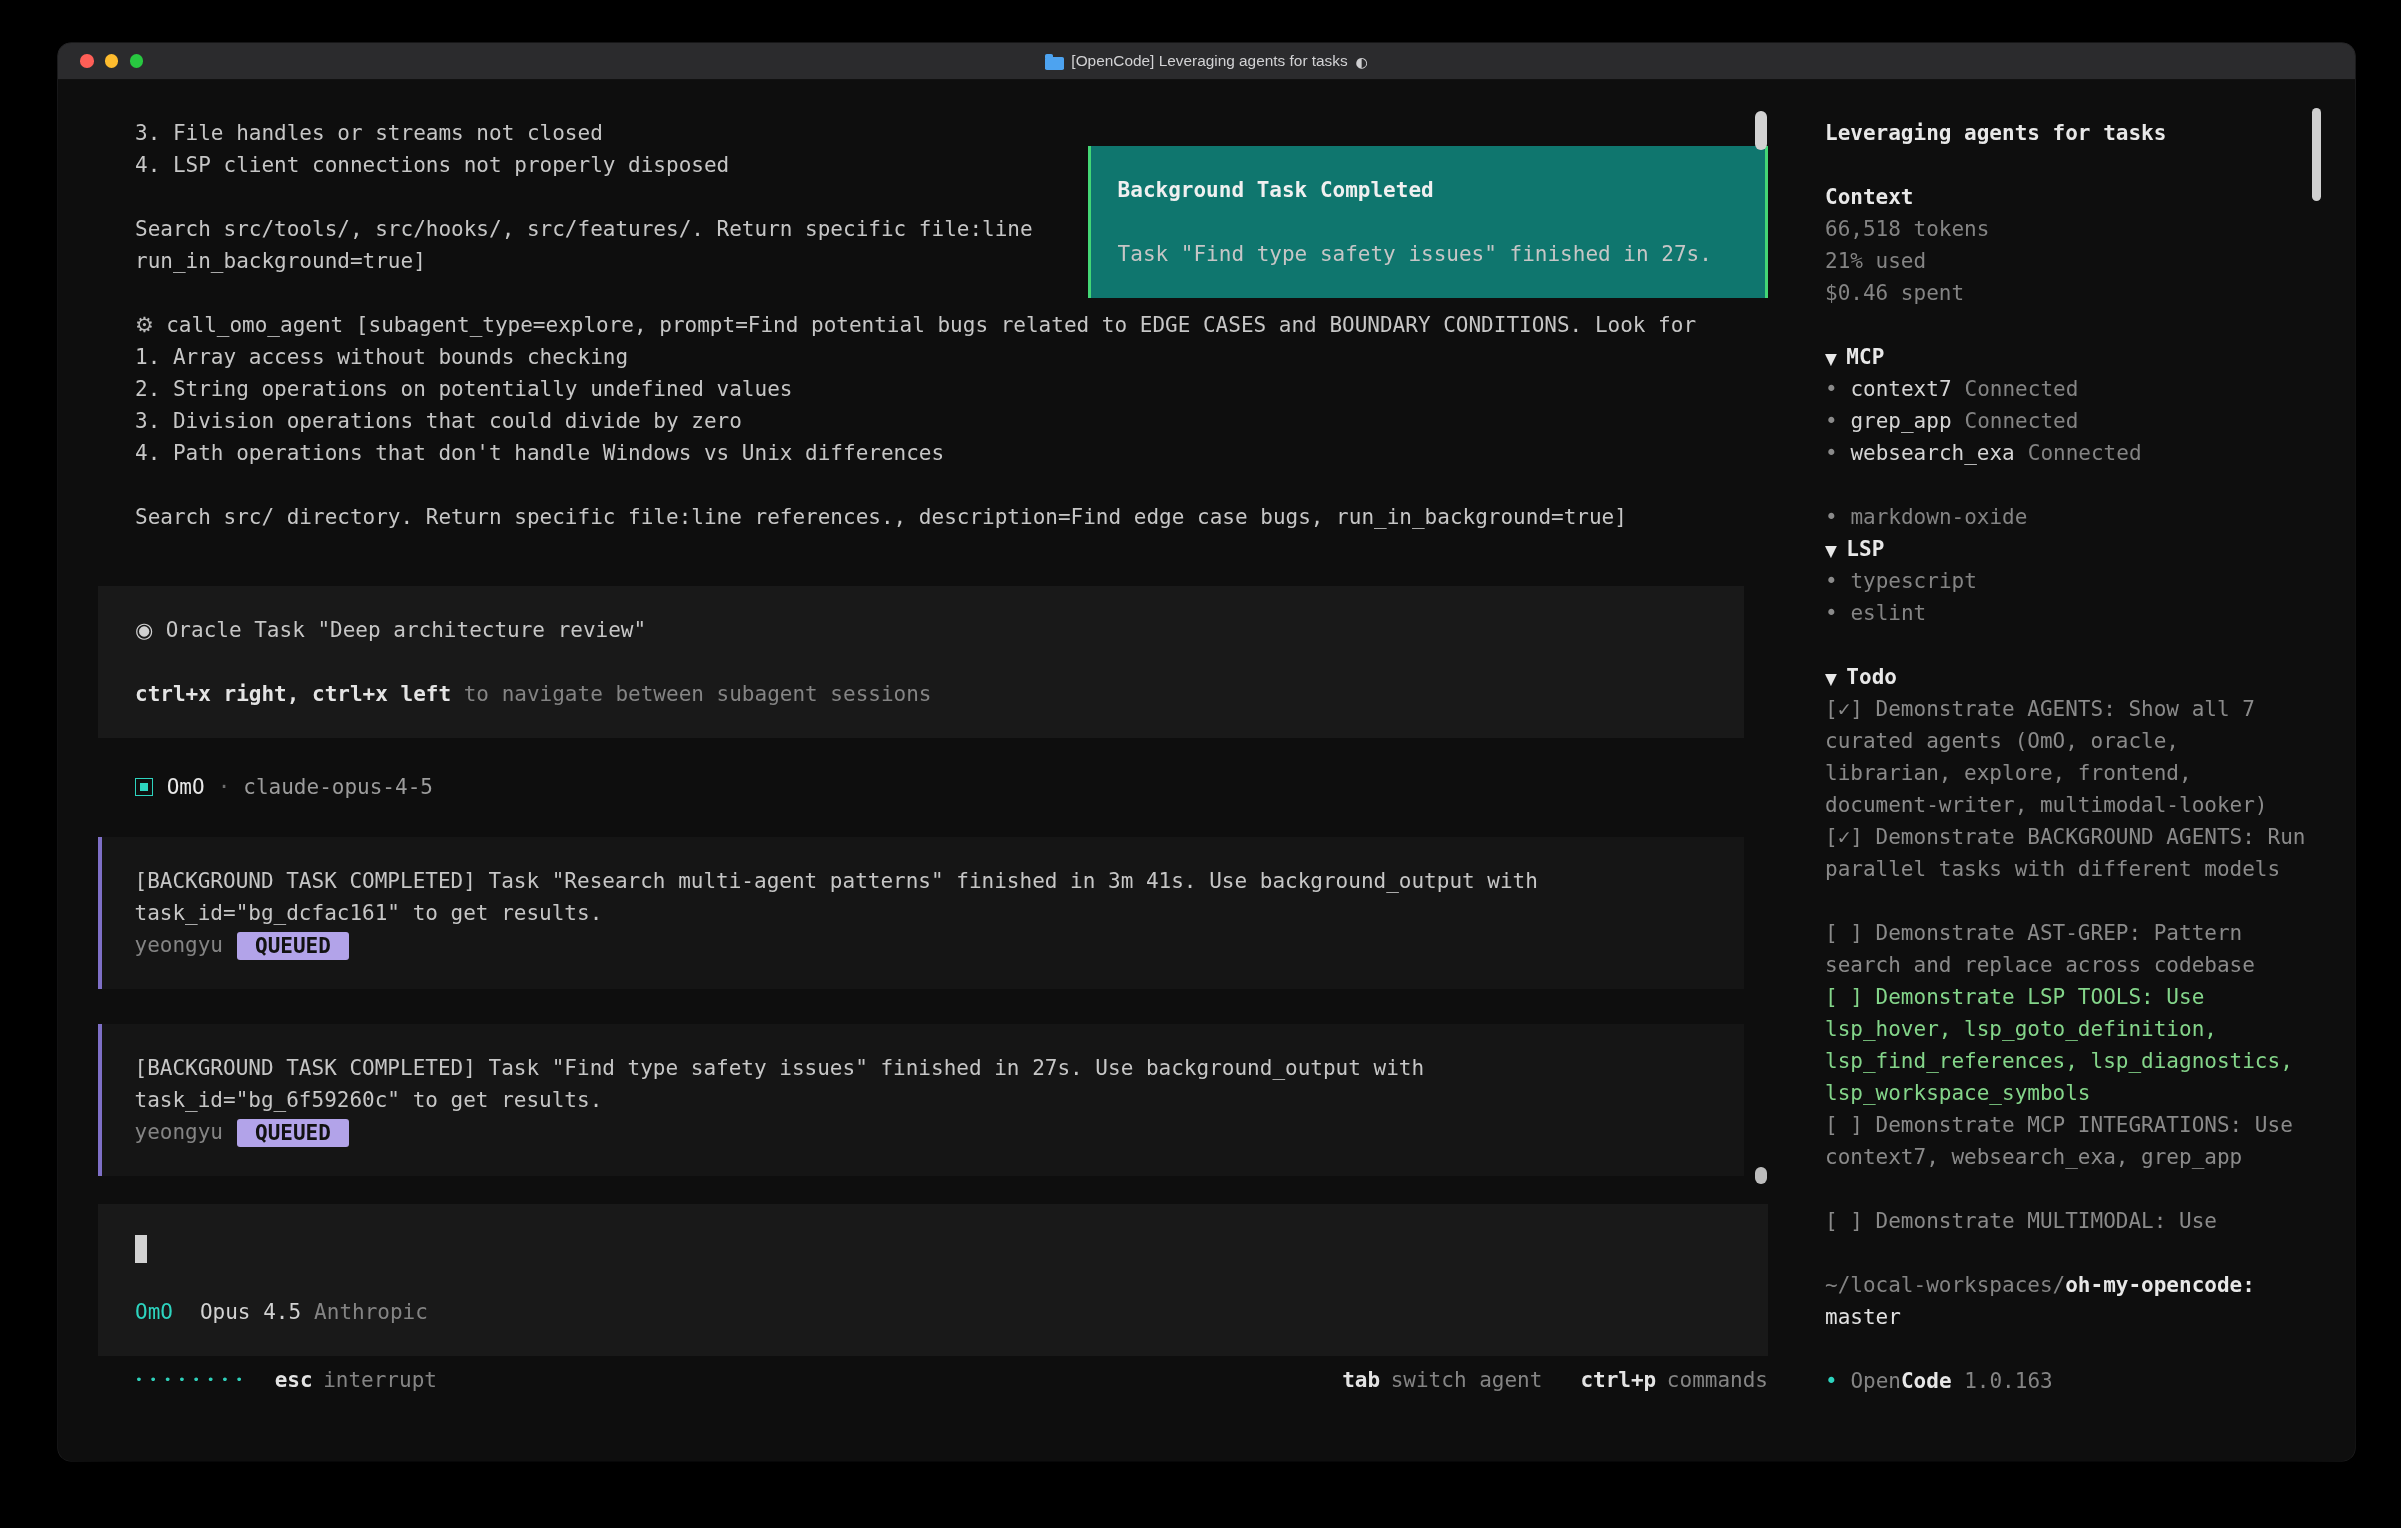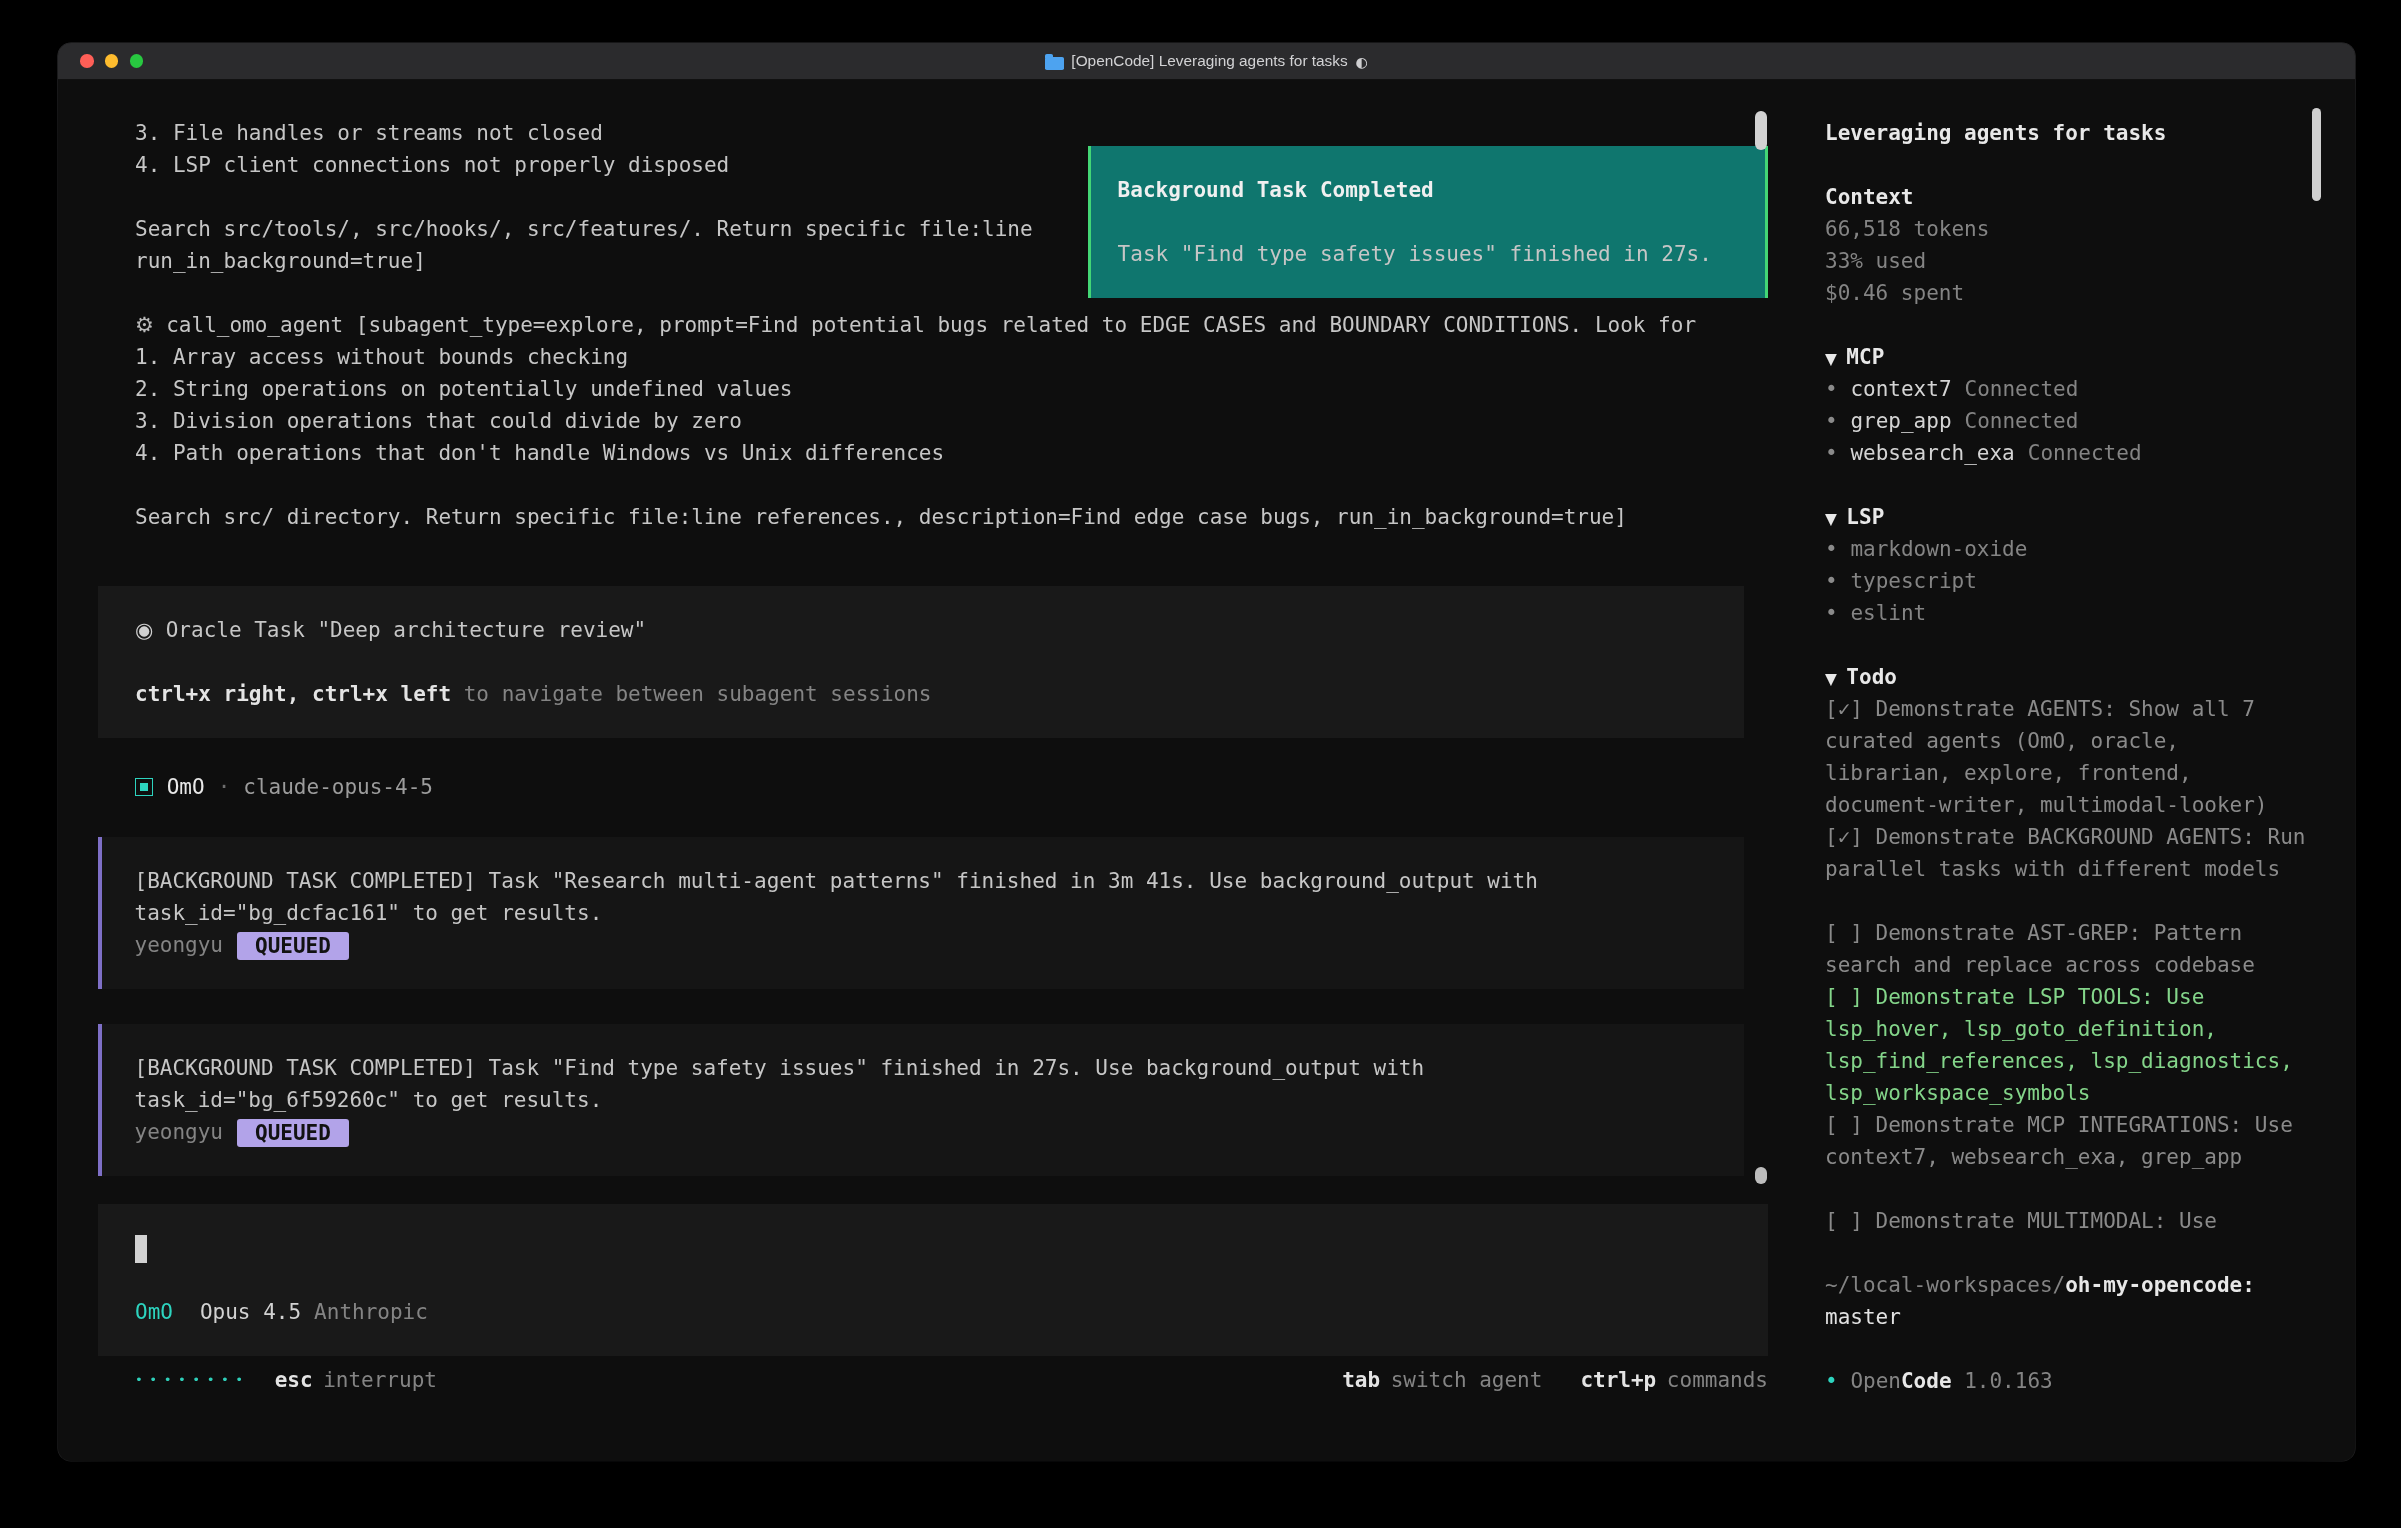--- a/index.html
+++ b/index.html
@@ -185,32 +185,32 @@
       </div>
 
     </div>
 
     <div class="sidebar">
       <div class="sidebar-inner">
         <div class="sline heading">Leveraging agents for tasks</div>
         <div class="sline"></div>
         <div class="sline heading">Context</div>
         <div class="sline dim">66,518 tokens</div>
-        <div class="sline dim">33% used</div>
+        <div class="sline dim">21% used</div>
         <div class="sline dim">$0.46 spent</div>
         <div class="sline"></div>
 
         <div class="sline heading"><span class="chev">▼</span><span>MCP</span></div>
         <div class="sline"><span class="bullet">•</span><span class="mcp-name">context7</span><span class="dim">Connected</span></div>
         <div class="sline"><span class="bullet">•</span><span class="mcp-name">grep_app</span><span class="dim">Connected</span></div>
         <div class="sline"><span class="bullet">•</span><span class="mcp-name">websearch_exa</span><span class="dim">Connected</span></div>
         <div class="sline"></div>
 
+        <div class="sline dim"><span class="bullet">•</span><span>markdown-oxide</span></div>
         <div class="sline heading"><span class="chev">▼</span><span>LSP</span></div>
-        <div class="sline dim"><span class="bullet">•</span><span>markdown-oxide</span></div>
         <div class="sline dim"><span class="bullet">•</span><span>typescript</span></div>
         <div class="sline dim"><span class="bullet">•</span><span>eslint</span></div>
         <div class="sline"></div>
 
         <div class="sline heading"><span class="chev">▼</span><span>Todo</span></div>
         <div class="todo-item">[✓] Demonstrate AGENTS: Show all 7 curated agents (OmO, oracle, librarian, explore, frontend, document-writer, multimodal-looker)</div>
         <div class="todo-item">[✓] Demonstrate BACKGROUND AGENTS: Run parallel tasks with different models</div>
         <div class="todo-item mt">[ ] Demonstrate AST-GREP: Pattern search and replace across codebase</div>
         <div class="todo-item todo-active">[ ] Demonstrate LSP TOOLS: Use lsp_hover, lsp_goto_definition, lsp_find_references, lsp_diagnostics,  lsp_workspace_symbols</div>
         <div class="todo-item">[ ] Demonstrate MCP INTEGRATIONS: Use context7, websearch_exa, grep_app</div>

